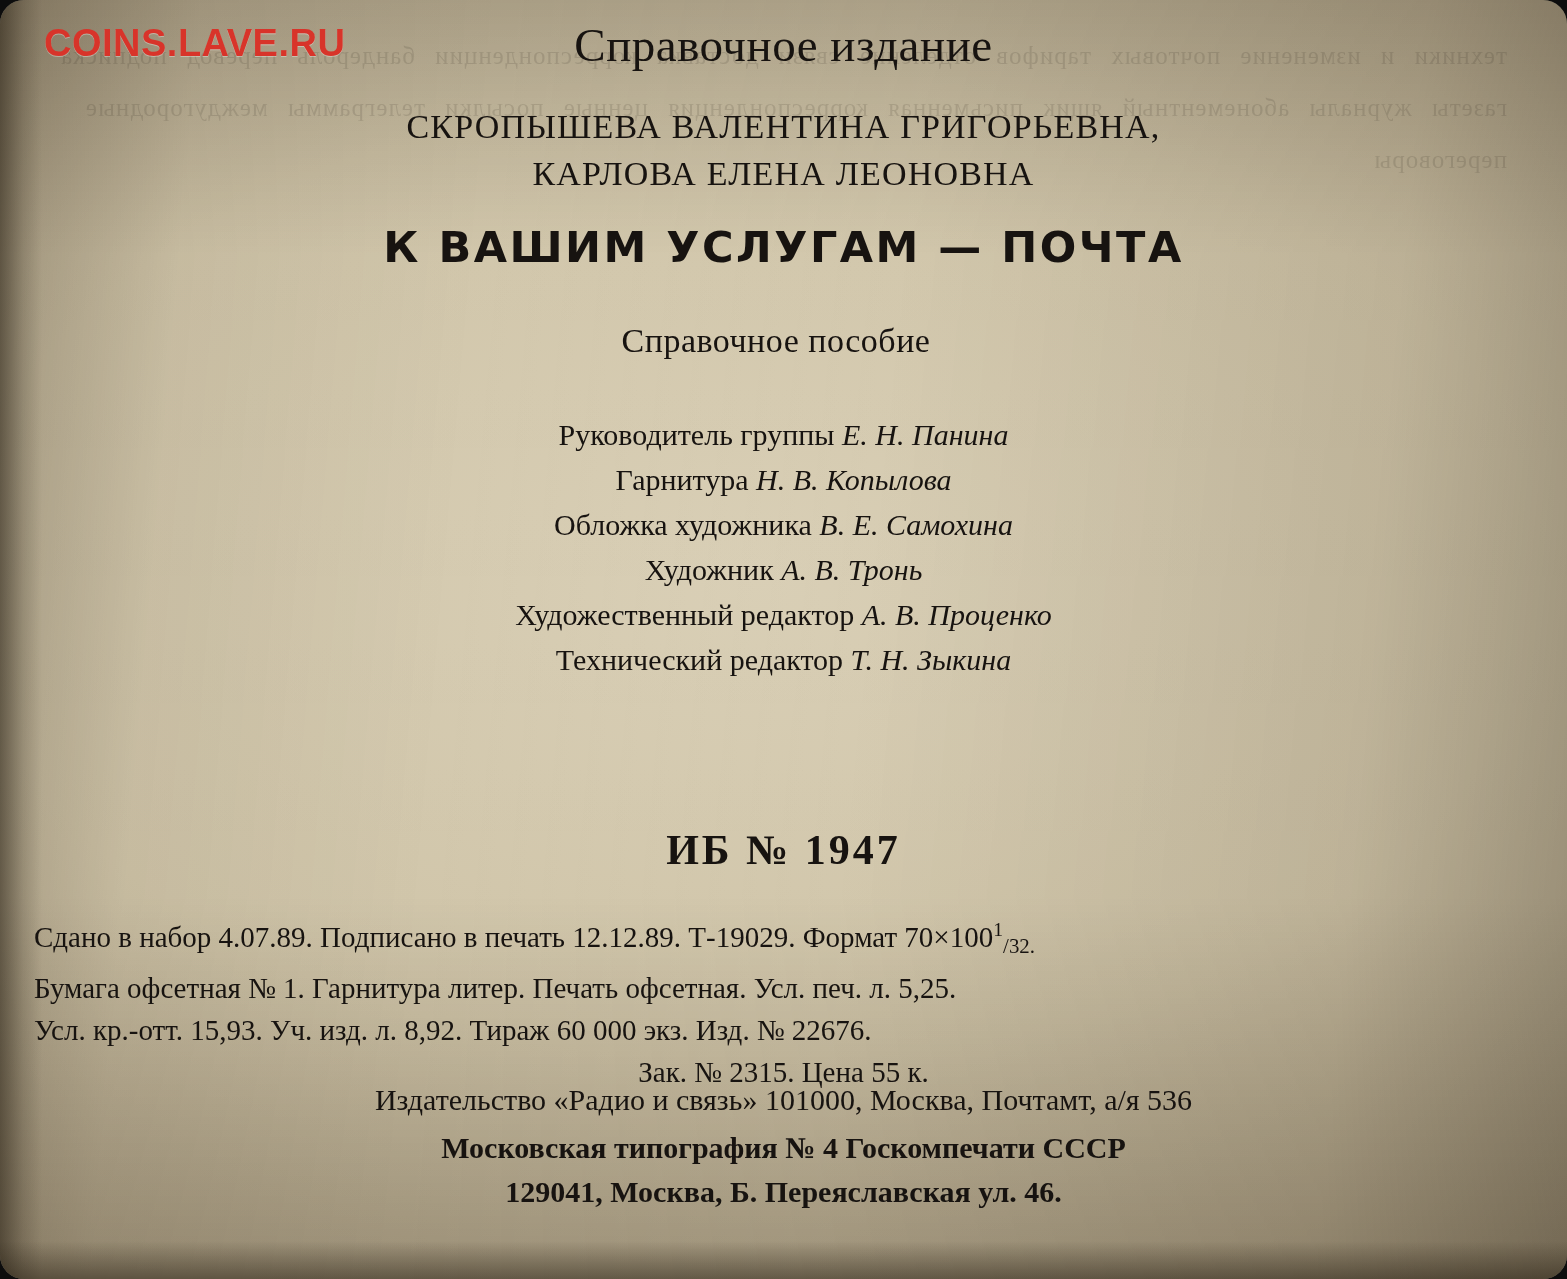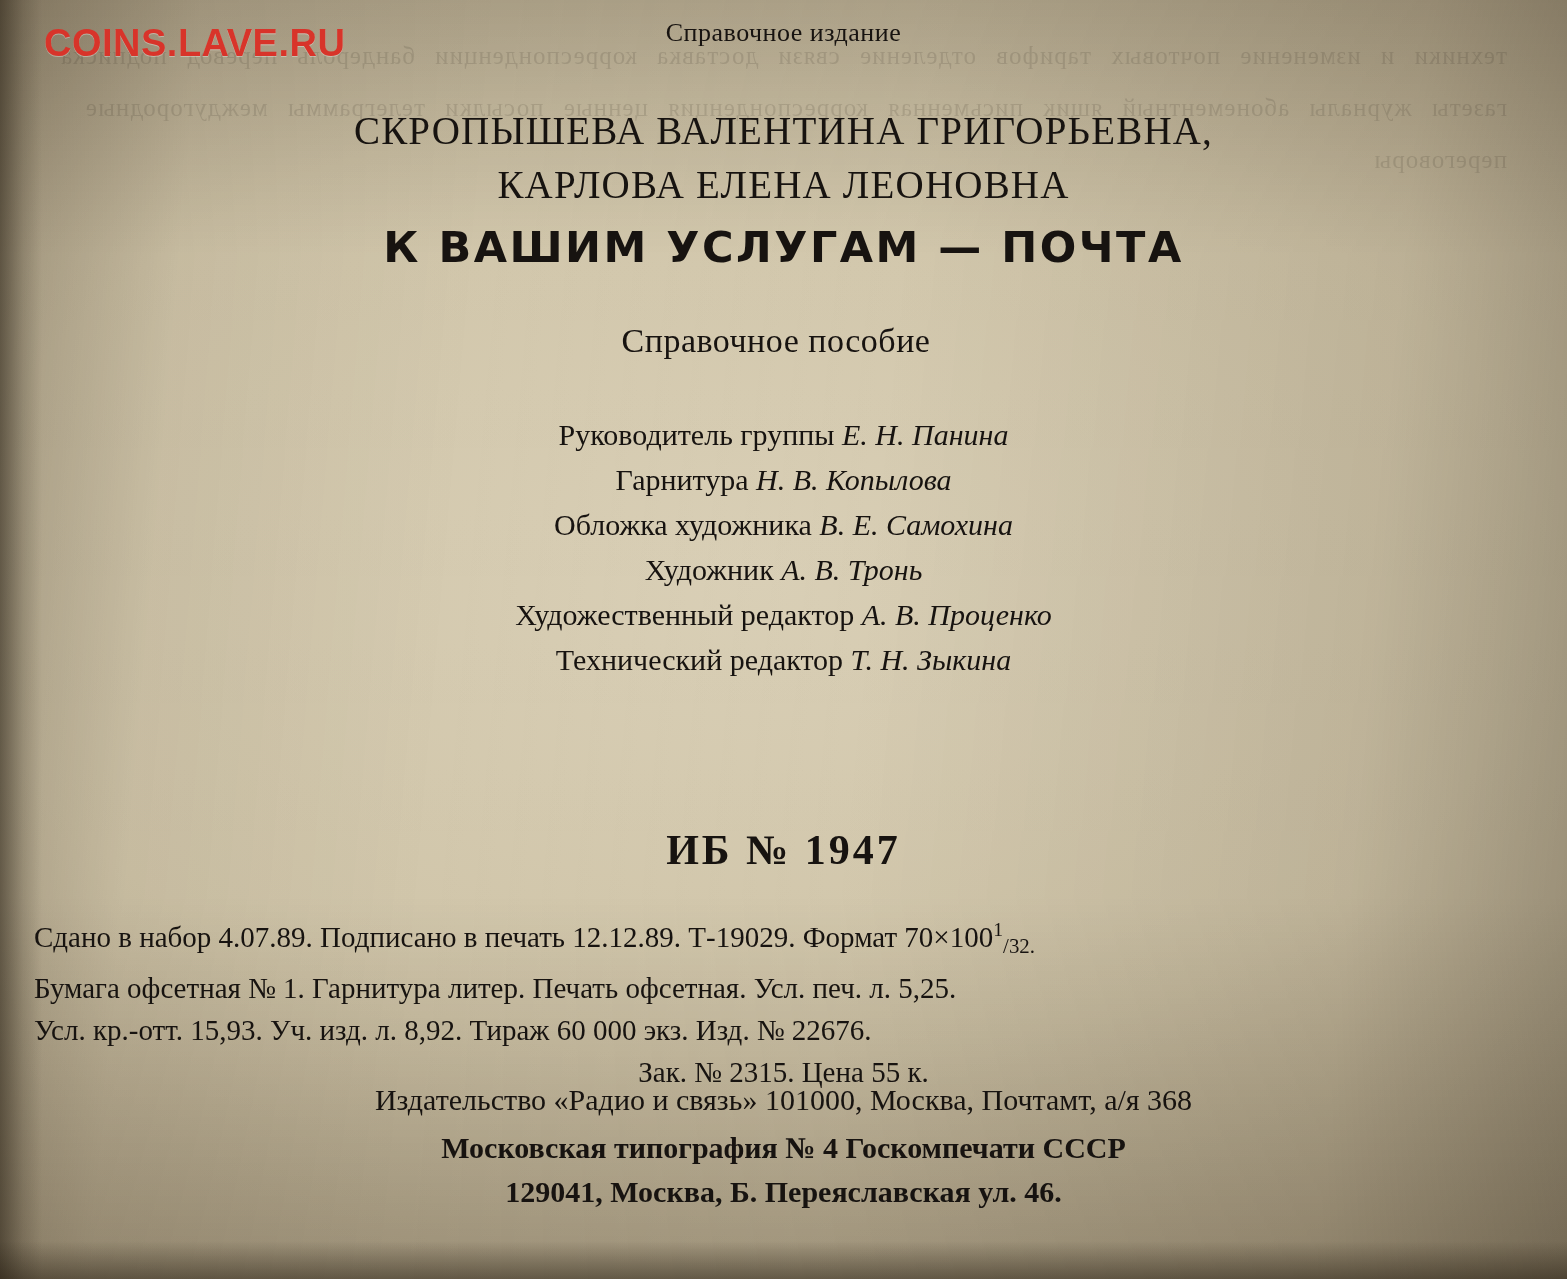--- a/index.html
+++ b/index.html
@@ -10,20 +10,21 @@
   }
   #page {
     position: relative;
     width: 1567px;
     height: 1279px;
     overflow: hidden;
     background:
       radial-gradient(ellipse 120% 90% at 48% 45%, #d9cfb6 0%, #cfc4a8 42%, #bdb094 72%, #a79a7e 100%);
     font-family: "Liberation Serif", "DejaVu Serif", serif;
     color: #171310;
+    border-radius: 24px;
   }
   
   #page .grain {
     position: absolute;
     inset: 0;
     pointer-events: none;
     background:
       linear-gradient(95deg, rgba(60,48,32,0.30) 0%, rgba(60,48,32,0.06) 12%, rgba(255,255,255,0.00) 30%, rgba(255,255,255,0.05) 55%, rgba(70,58,40,0.12) 85%, rgba(45,36,22,0.30) 100%),
       linear-gradient(180deg, rgba(50,40,26,0.20) 0%, rgba(255,255,255,0.05) 20%, rgba(255,255,255,0.03) 70%, rgba(55,44,28,0.26) 100%);
     mix-blend-mode: multiply;
@@ -84,29 +85,29 @@
 
   .line {
     text-align: center;
     white-space: nowrap;
   }
 
   .edition-kind {
     position: absolute;
     top: 18px;
     left: 0; right: 0;
-    font-size: 26px;
+    font-size: 47px;
     letter-spacing: 0.5px;
   }
 
   .authors {
     position: absolute;
     top: 108px;
     left: 0; right: 0;
-    font-size: 39px;
+    font-size: 34px;
     letter-spacing: 1.2px;
   }
   .authors .a2 { margin-top: 9px; }
 
   .title {
     position: absolute;
     top: 222px;
     left: 0; right: 0;
     font-family: "DejaVu Sans", "Liberation Sans", sans-serif;
     font-weight: bold;
@@ -219,21 +220,21 @@
     <div class="line ib">ИБ № 1947</div>
 
     <div class="tech">
       <div class="t1"><span>Сдано в набор 4.07.89. Подписано в печать 12.12.89. Т-19029. Формат 70×100</span><span class="sup">1</span><span class="frac">/32.</span></div>
       <div class="t2">Бумага офсетная № 1. Гарнитура литер. Печать офсетная. Усл. печ. л. 5,25.</div>
       <div class="t3">Усл. кр.-отт. 15,93. Уч. изд. л. 8,92. Тираж 60 000 экз. Изд. № 22676.</div>
       <div class="t4">Зак. № 2315. Цена 55 к.</div>
     </div>
 
     <div class="imprint">
-      <div class="line i1">Издательство «Радио и связь» 101000, Москва, Почтамт, а/я 368</div>
+      <div class="line i1">Издательство «Радио и связь» 101000, Москва, Почтамт, а/я 536</div>
       <div class="line i2">Московская типография № 4 Госкомпечати СССР</div>
       <div class="line i3">129041, Москва, Б. Переяславская ул. 46.</div>
     </div>
 
   </div>
 
   <div class="grain"></div>
   <div class="bleed-left"></div>
   <div class="bleed-bottom"></div>
 </div>

